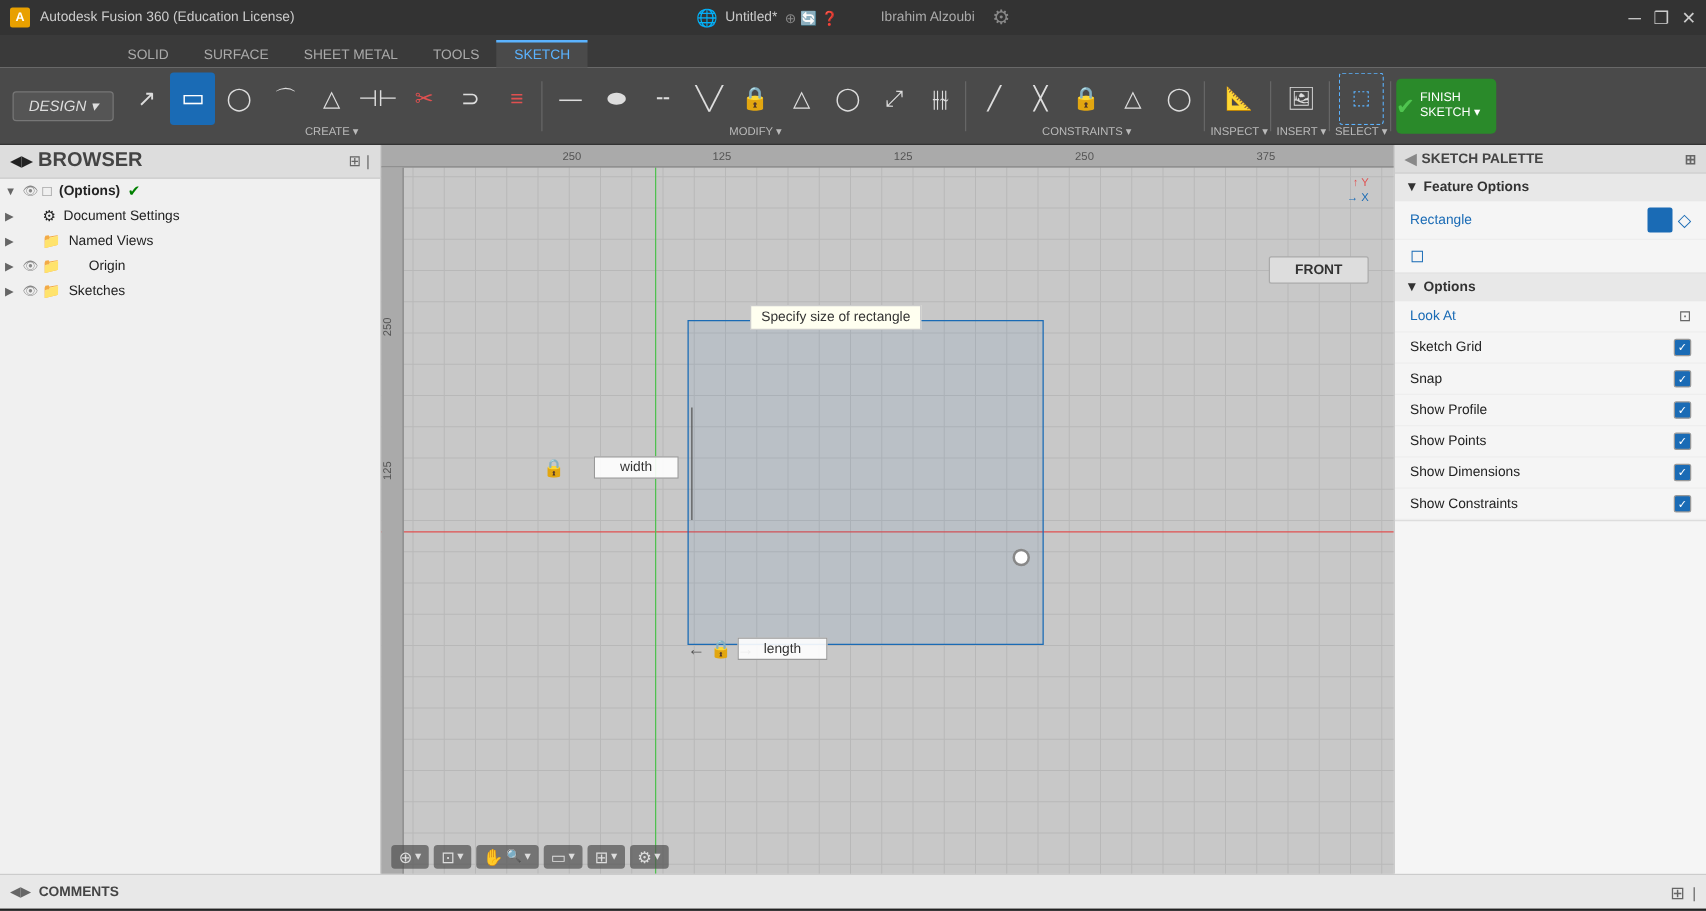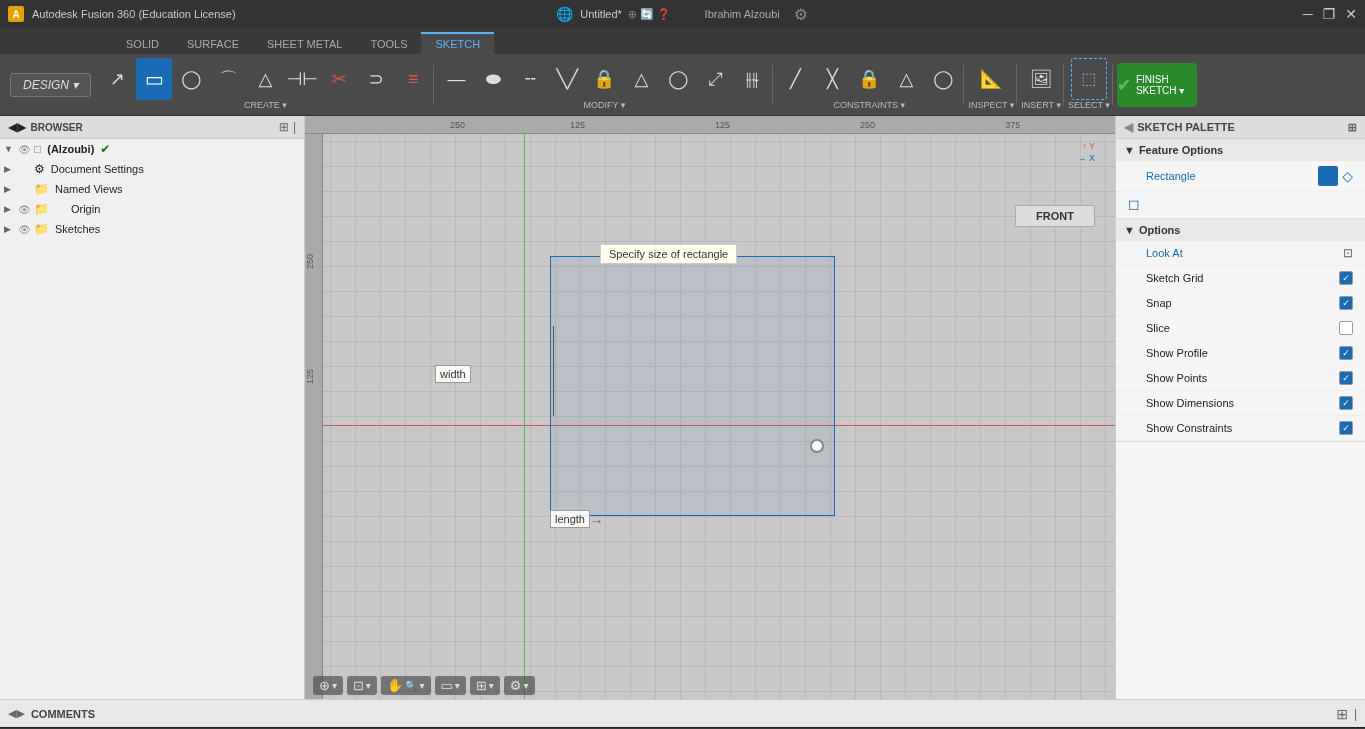--- a/index.html
+++ b/index.html
@@ -7,68 +7,68 @@
 
     
     #titlebar { background: #333; color: #ccc; height: 28px; display: flex; align-items: center; justify-content: space-between; padding: 0 8px; font-size: 11px; }
     #titlebar .left { display: flex; align-items: center; gap: 8px; }
     #titlebar .app-icon { width: 16px; height: 16px; background: #e8a000; border-radius: 2px; font-size: 10px; display: flex; align-items: center; justify-content: center; color: white; font-weight: bold; }
     #titlebar .title-center { position: absolute; left: 50%; transform: translateX(-50%); display: flex; align-items: center; gap: 6px; }
     #titlebar .window-controls { display: flex; gap: 10px; }
     #titlebar .win-btn { color: #ccc; cursor: pointer; font-size: 14px; }
 
     
-    #toolbar-tabs { background: #3a3a3a; height: 26px; display: flex; align-items: flex-end; padding-left: 112px; }
+    #toolbar-tabs { background: #3a3a3a; height: 26px; display: flex; align-items: flex-end; padding-left: 88px; }
     .tab { padding: 4px 14px; font-size: 11px; color: #aaa; cursor: pointer; border-top: 1px solid transparent; }
     .tab.active { background: #4a4a4a; color: #5bb3ff; border-top: 2px solid #5bb3ff; }
 
     
     #main-toolbar { background: #4a4a4a; height: 62px; display: flex; align-items: center; border-bottom: 1px solid #333; padding: 0 4px; gap: 2px; }
     .tool-btn { display: flex; flex-direction: column; align-items: center; justify-content: center; width: 36px; height: 42px; border-radius: 3px; cursor: pointer; color: #ddd; font-size: 9px; gap: 2px; }
     .tool-btn.active { background: #1a6bb5; }
     .tool-btn .icon { font-size: 18px; line-height: 1; }
 
     .design-btn { background: #555; color: #ddd; padding: 4px 12px; border-radius: 3px; cursor: pointer; font-size: 12px; border: 1px solid #777; margin: 0 6px; display: flex; align-items: center; gap: 4px; font-style: italic; }
 
     
     #layout { display: flex; height: calc(729px - 28px - 26px - 62px - 30px); }
 
     
     #browser { width: 305px; background: #f0f0f0; border-right: 1px solid #ccc; display: flex; flex-direction: column; }
     #browser-header { background: #ddd; padding: 4px 8px; display: flex; align-items: center; justify-content: space-between; border-bottom: 1px solid #ccc; }
-    #browser-header .title { font-size: 10px; font-weight: bold; color: #444; }
+    #browser-header .title { font-size: 16px; font-weight: bold; color: #444; }
     .browser-item { display: flex; align-items: center; padding: 3px 4px; cursor: pointer; font-size: 11px; gap: 2px; }
     .expand-arrow { font-size: 9px; color: #666; width: 12px; display: inline-block; }
     .eye-icon { font-size: 10px; color: #888; width: 14px; display: inline-block; }
     .folder-icon { color: #f5c842; font-size: 12px; }
 
     
     #canvas-area { flex: 1; background: #c8c8c8; position: relative; overflow: hidden; }
     .grid-canvas { width: 100%; height: 100%; background-image: 
       linear-gradient(to right, #b8b8b8 1px, transparent 1px),
       linear-gradient(to bottom, #b8b8b8 1px, transparent 1px);
       background-size: 25px 25px;
       position: relative;
     }
     
     .axis-x { position: absolute; top: 50%; left: 0; right: 0; height: 1px; background: #e05050; }
     .axis-y { position: absolute; left: 160px; top: 0; bottom: 0; width: 1px; background: #50c050; }
 
     
     .sketch-rect { position: absolute; border: 1.5px solid #1a6bb5; background: rgba(26,107,181,0.08); }
-    .dim-label { position: absolute; background: rgba(255,255,255,0.9); border: 1px solid #999; padding: 2px 4px; font-size: 11px; color: #333; white-space: nowrap; }
+    .dim-label { position: absolute; background: rgba(255,255,255,0.9); border: 1px solid #999; padding: 2px 20px; font-size: 11px; color: #333; white-space: nowrap; margin-left: 40px; }
     .tooltip-box { position: absolute; background: #fffff0; border: 1px solid #ccc; padding: 3px 8px; font-size: 11px; color: #333; }
 
     
     #sketch-palette { width: 250px; background: #f5f5f5; border-left: 1px solid #ccc; display: flex; flex-direction: column; overflow-y: auto; }
     #palette-header { background: #ddd; padding: 4px 8px; display: flex; align-items: center; justify-content: space-between; border-bottom: 1px solid #ccc; font-size: 11px; font-weight: bold; color: #444; }
     .palette-section { border-bottom: 1px solid #ddd; }
     .palette-section-title { background: #e8e8e8; padding: 5px 8px; font-size: 11px; font-weight: bold; color: #333; display: flex; align-items: center; gap: 4px; cursor: pointer; }
     .palette-row { display: flex; align-items: center; justify-content: space-between; padding: 5px 12px; font-size: 11px; color: #333; border-bottom: 1px solid #eee; }
-    .palette-label { color: #1a6bb5; cursor: pointer; margin-left: 18px; }
+    .palette-label { color: #1a6bb5; cursor: pointer; }
     .palette-label.black { color: #222; }
     .checkbox-icon { width: 14px; height: 14px; border: 1px solid #999; background: #1a6bb5; display: inline-flex; align-items: center; justify-content: center; color: white; font-size: 9px; border-radius: 2px; }
     .checkbox-empty { width: 14px; height: 14px; border: 1px solid #999; background: white; display: inline-block; border-radius: 2px; }
     .rect-icon-blue { width: 20px; height: 20px; background: #1a6bb5; border-radius: 2px; display: inline-block; }
 
     
     #bottom-bar { height: 30px; background: #3a3a3a; display: flex; align-items: center; padding: 0 8px; gap: 4px; border-top: 1px solid #222; }
     #comments-bar { height: 28px; background: #e8e8e8; display: flex; align-items: center; padding: 0 8px; justify-content: space-between; border-top: 1px solid #ccc; }
     .comments-title { font-size: 11px; color: #444; font-weight: bold; }
 
@@ -265,21 +265,21 @@
       <div style="display:flex; gap:4px;">
         <span style="cursor:pointer; color:#666;">⊞</span>
         <span style="cursor:pointer; color:#666;">|</span>
       </div>
     </div>
 
     <div class="browser-item">
       <span class="expand-arrow">▼</span>
       <span class="eye-icon">👁</span>
       <span style="font-size:12px; color:#888;">□</span>
-      <span style="font-size:11px; font-weight:bold; margin-left:4px;">(Alzoubi)</span>
+      <span style="font-size:11px; font-weight:bold; margin-left:4px;">(Options)</span>
       <span style="color:green; margin-left:4px; font-size:12px;">✔</span>
     </div>
 
     <div class="browser-item indent1">
       <span class="expand-arrow">▶</span>
       <span class="eye-icon" style="opacity:0;">👁</span>
       <span style="font-size:12px;">⚙</span>
       <span style="margin-left:4px;">Document Settings</span>
     </div>
 
@@ -407,24 +407,20 @@
       <div class="palette-row">
         <span class="palette-label black">Sketch Grid</span>
         <div class="checkbox-icon">✓</div>
       </div>
 
       <div class="palette-row">
         <span class="palette-label black">Snap</span>
         <div class="checkbox-icon">✓</div>
       </div>
 
-      <div class="palette-row">
-        <span class="palette-label black">Slice</span>
-        <div class="checkbox-empty"></div>
-      </div>
 
       <div class="palette-row">
         <span class="palette-label black">Show Profile</span>
         <div class="checkbox-icon">✓</div>
       </div>
 
       <div class="palette-row">
         <span class="palette-label black">Show Points</span>
         <div class="checkbox-icon">✓</div>
       </div>

